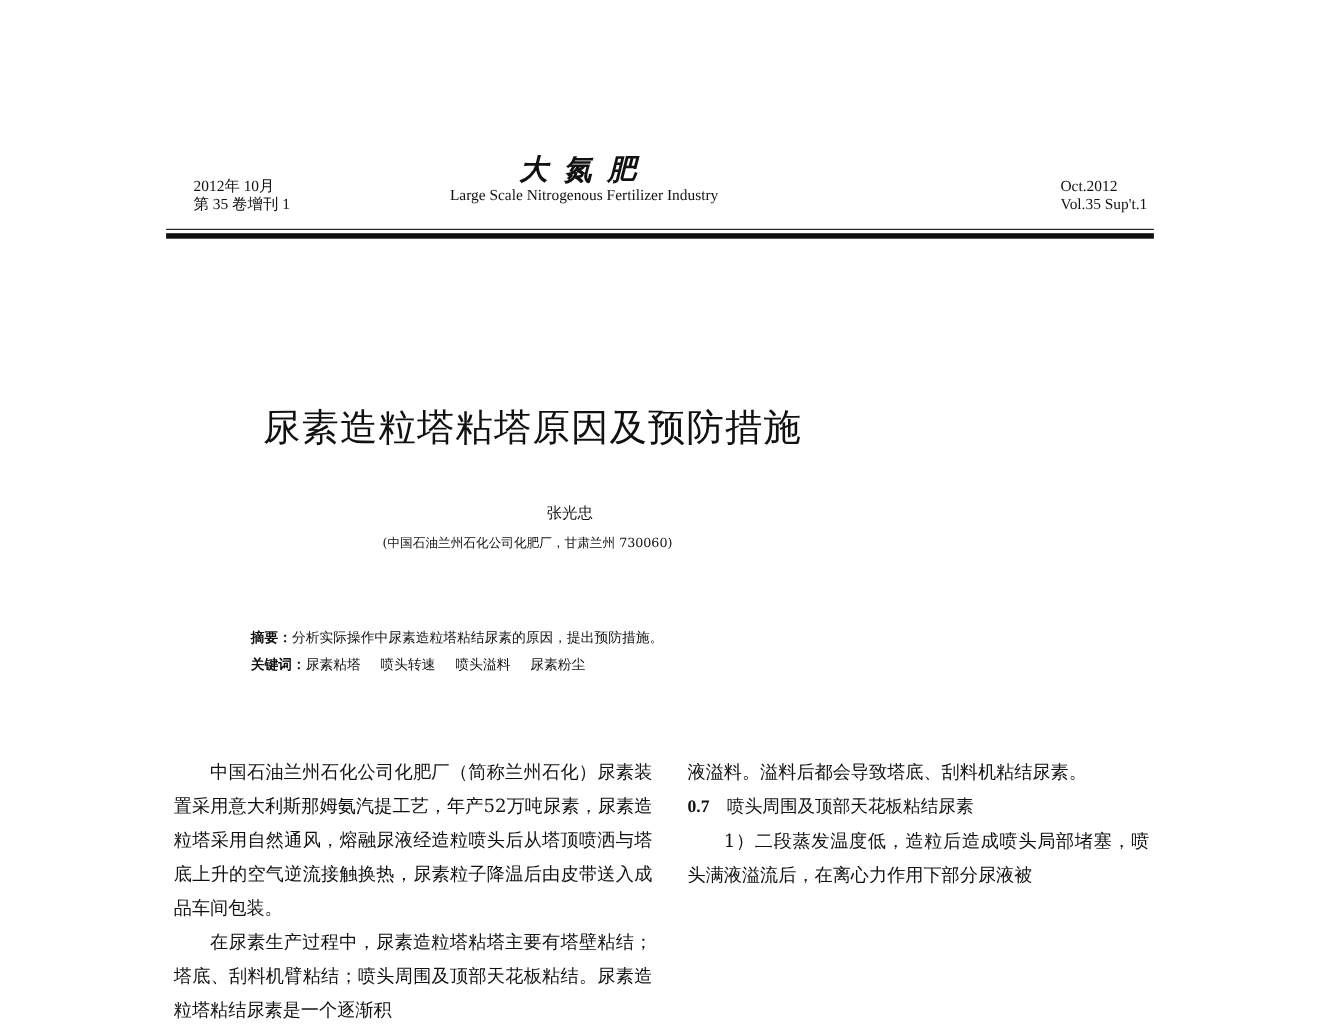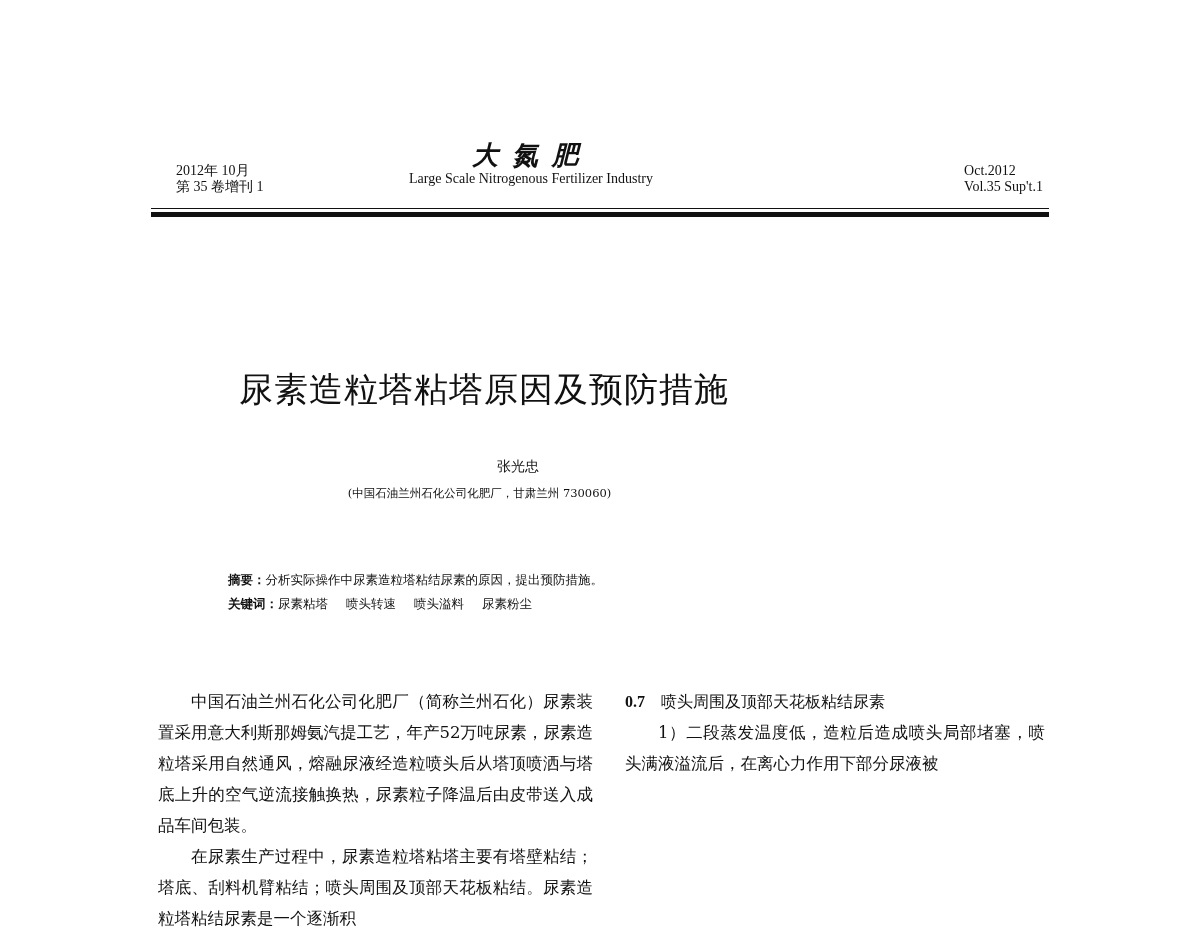--- a/index.html
+++ b/index.html
@@ -61,17 +61,18 @@
     <b>关键词：</b><span class="kw-item">尿素粘塔</span><span class="kw-item">喷头转速</span><span class="kw-item">喷头溢料</span><span class="kw-item">尿素粉尘</span>
   </div>
 </div>
 
 <div class="abs col col-left">
   <p class="indent">中国石油兰州石化公司化肥厂（简称兰州石化）尿素装置采用意大利斯那姆氨汽提工艺，年产52万吨尿素，尿素造粒塔采用自然通风，熔融尿液经造粒喷头后从塔顶喷洒与塔底上升的空气逆流接触换热，尿素粒子降温后由皮带送入成品车间包装。</p>
   <p class="indent">在尿素生产过程中，尿素造粒塔粘塔主要有塔壁粘结；塔底、刮料机臂粘结；喷头周围及顶部天花板粘结。尿素造粒塔粘结尿素是一个逐渐积</p>
 </div>
 
 <div class="abs col col-right">
+  <p>液溢料。溢料后都会导致塔底、刮料机粘结尿素。</p>
   <p class="sec-head">
     <span class="sec-num">0.7</span><span>喷头周围及顶部天花板粘结尿素</span>
   </p>
   <p class="indent">1）二段蒸发温度低，造粒后造成喷头局部堵塞，喷头满液溢流后，在离心力作用下部分尿液被</p>
 </div>
 
 </body></html>

